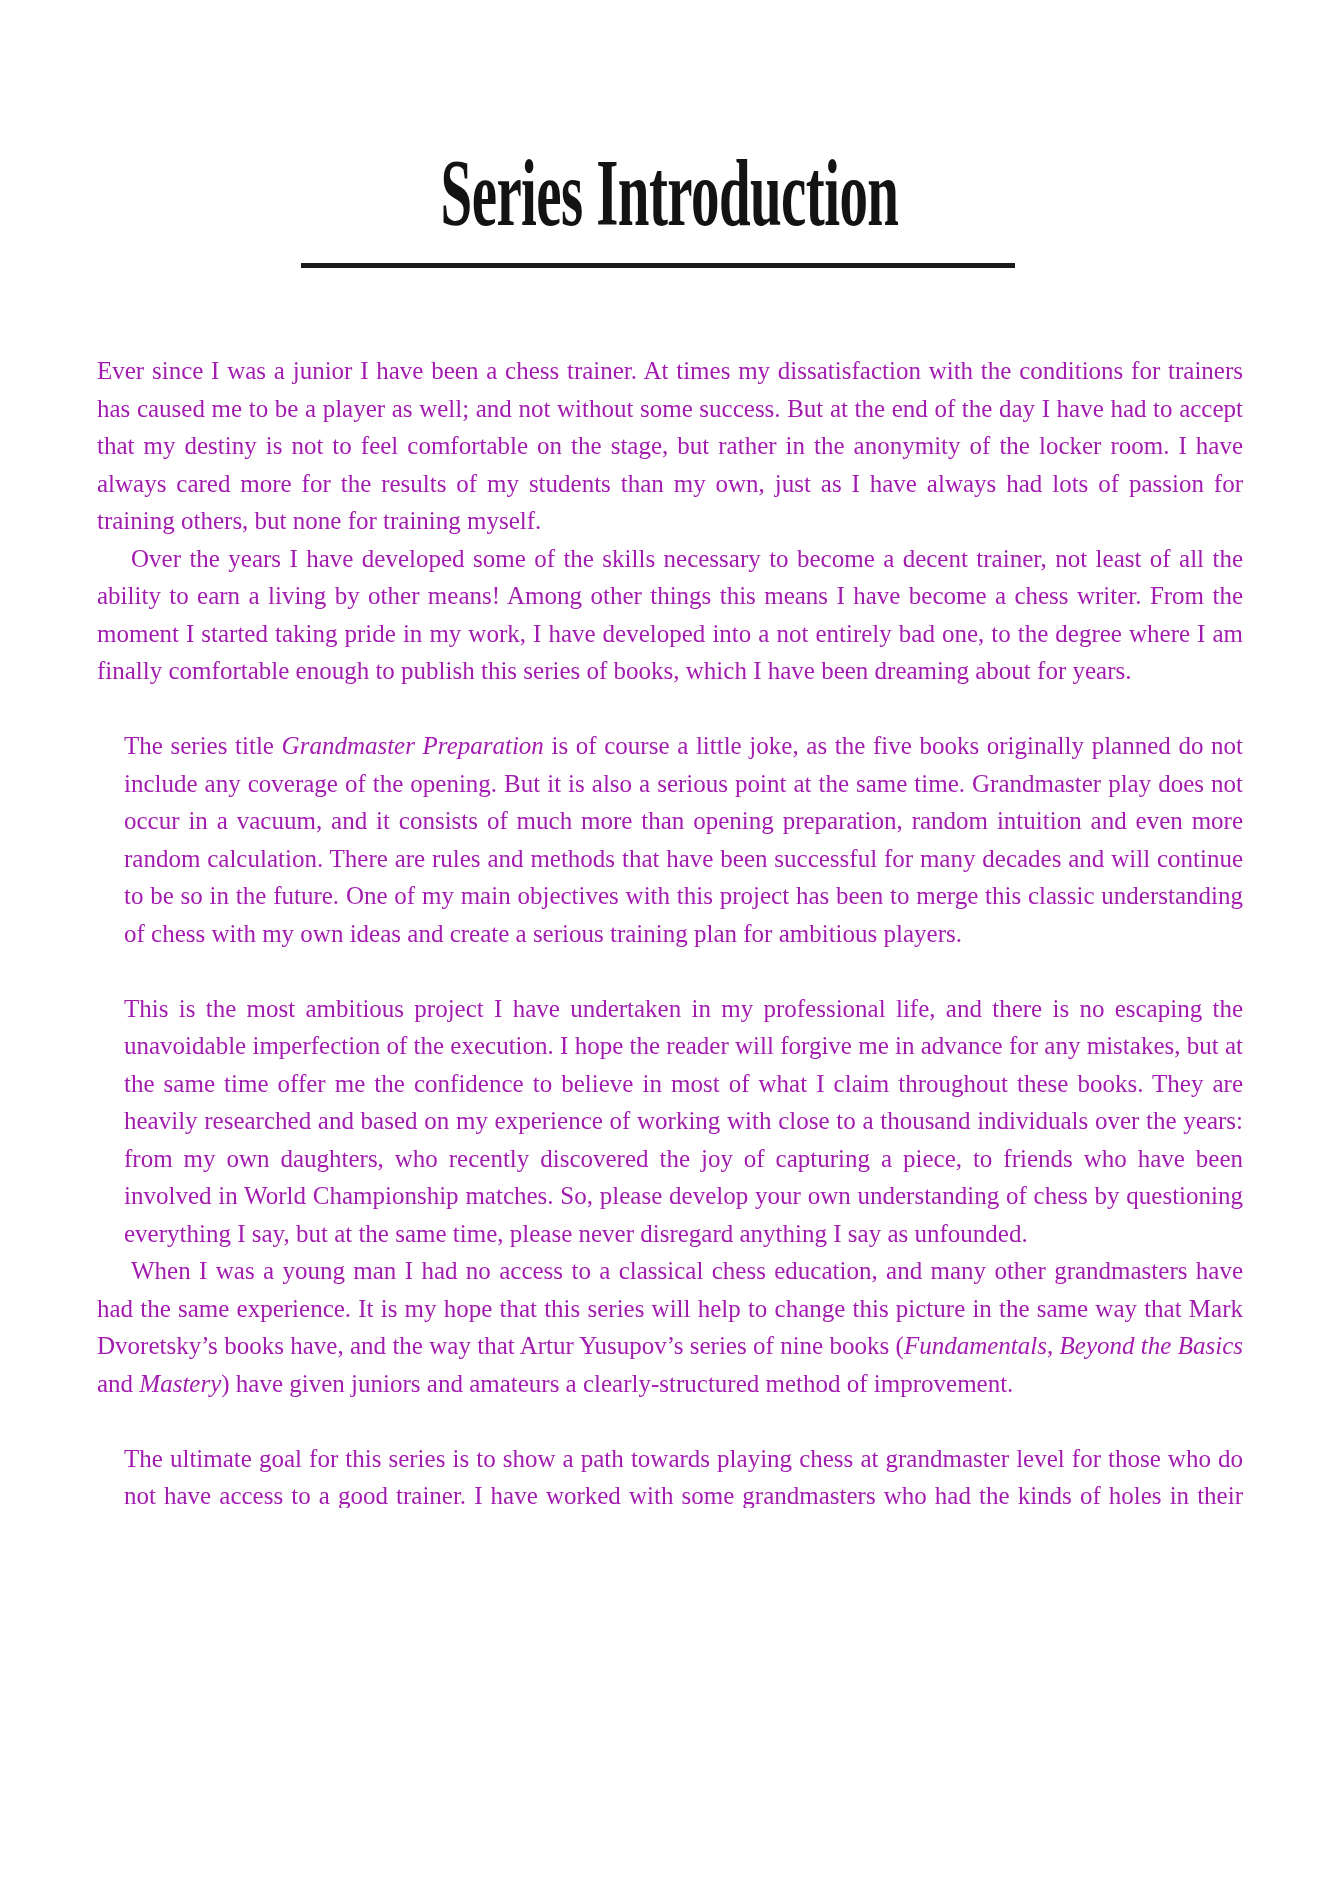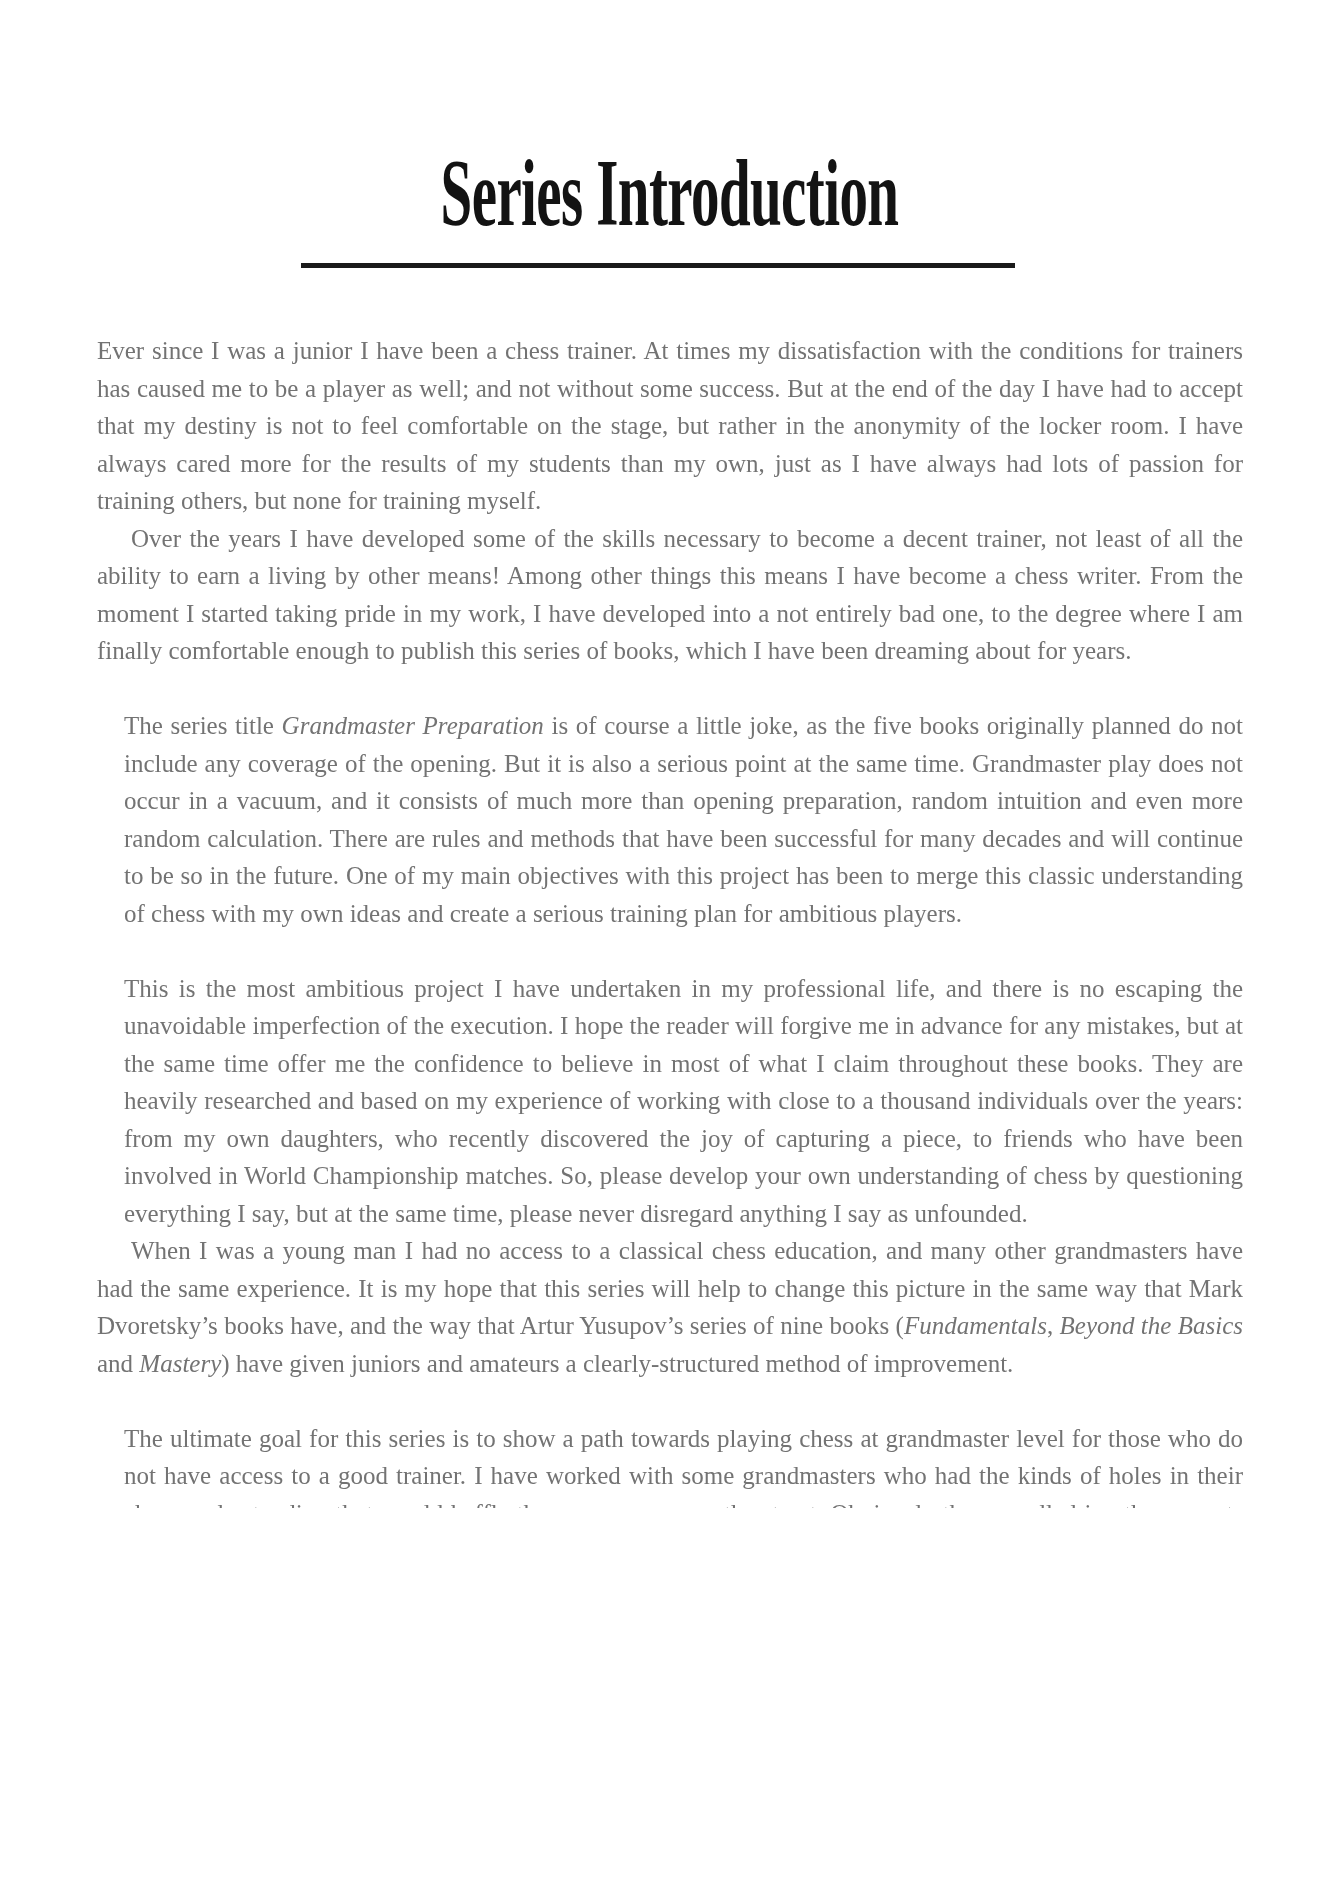--- a/index.html
+++ b/index.html
@@ -37,25 +37,25 @@
   }
   .title-rule {
     width: 714px;
     height: 5px;
     background: #1a1a1a;
     margin: 22px auto 0 auto;
     margin-left: 301px; 
   }
   .body-text {
     margin: 0 96px 0 97px;
-    padding-top: 64px;
+    padding-top: 84px;
     font-size: 25px;
     line-height: 37.5px;
     text-align: justify;
-    color: #737373;
+    color: #a21caf;
   }
   .para {
     margin: 0;
   }
   .para.gap {
     margin-top: 37.5px;
     margin-left: 27px;
   }
   .para.indent {
     text-indent: 34px;

